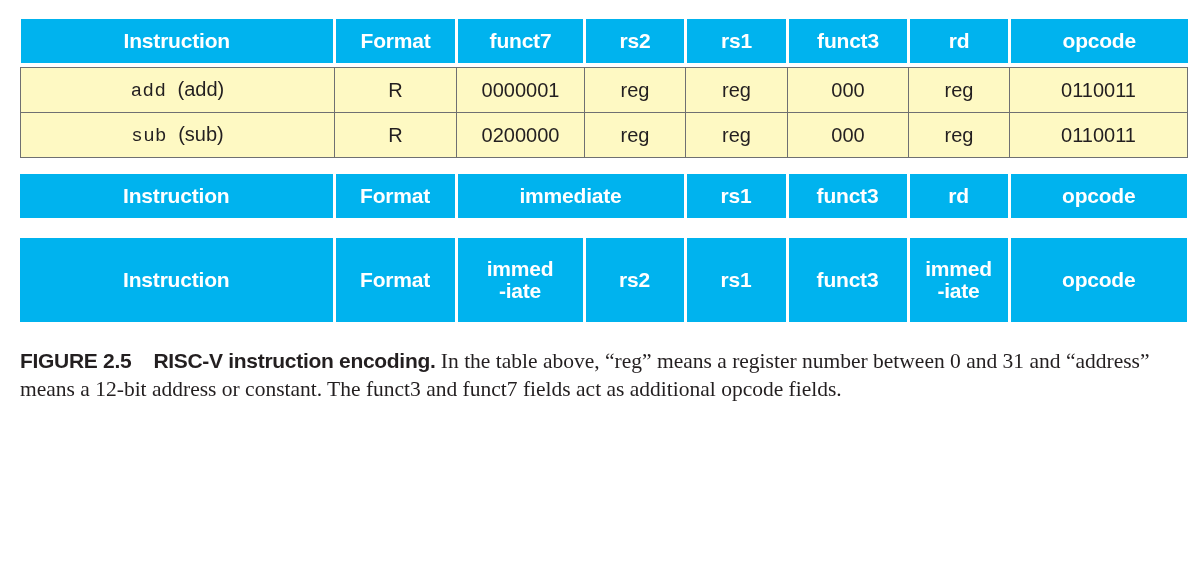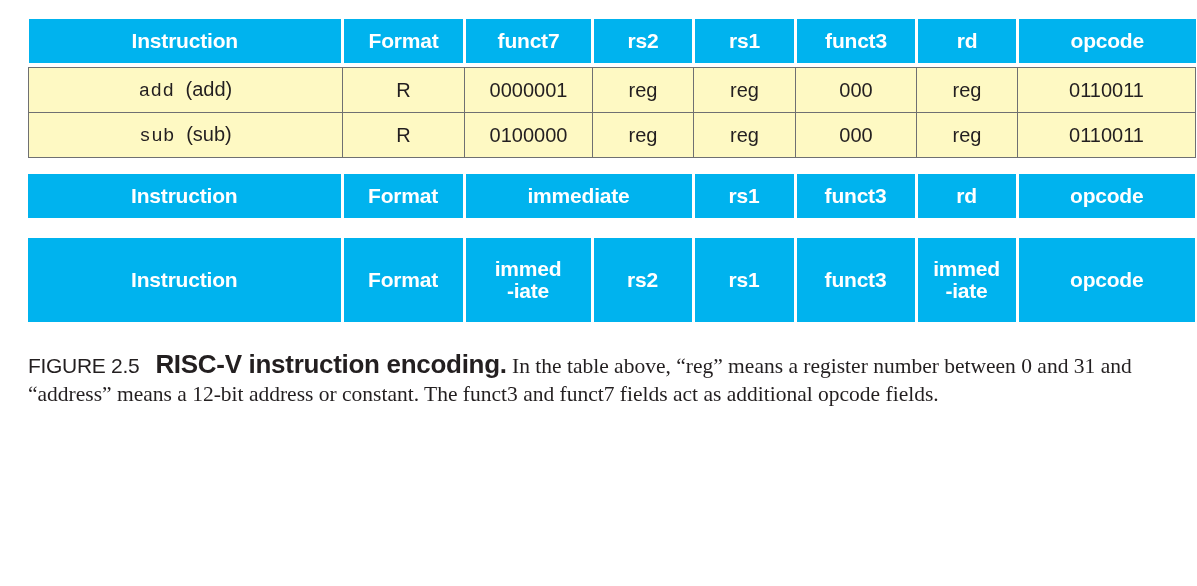--- a/index.html
+++ b/index.html
@@ -11,21 +11,21 @@
     width: 1197px;
     height: 586px;
     font-family: "Liberation Sans", sans-serif;
     overflow: hidden;
   }
   .figure {
     position: relative;
     width: 1197px;
     height: 586px;
     box-sizing: border-box;
-    padding: 19px 0 0 12px;
+    padding: 19px 0 0 4px;
   }
 
   
   .enc-table {
     border-collapse: collapse;
     table-layout: fixed;
     width: 1167px;
     margin: 0 0 0 16px;
   }
   .enc-table.t2 { margin-top: 16px; }
@@ -95,30 +95,30 @@
     margin: 22px 16px 0 16px;
     width: 1167px;
     color: #231f20;
     font-family: "Liberation Serif", serif;
     font-size: 21.5px;
     line-height: 1.28;
     text-align: left;
   }
   .caption .fignum {
     font-family: "Liberation Sans", sans-serif;
-    font-weight: normal;
+    font-weight: bold;
     font-size: 21px;
     letter-spacing: -0.3px;
   }
   .caption .figtitle {
     font-family: "Liberation Sans", sans-serif;
     font-weight: bold;
-    font-size: 26px;
+    font-size: 21px;
     letter-spacing: -0.3px;
-    margin-left: 16px;
+    margin-left: 22px;
   }
   .caption .body {
     font-family: "Liberation Serif", serif;
   }
 </style>
 </head>
 <body>
 
 <div class="figure">
 
@@ -153,21 +153,21 @@
         <td class="cell">0000001</td>
         <td class="cell">reg</td>
         <td class="cell">reg</td>
         <td class="cell">000</td>
         <td class="cell">reg</td>
         <td class="cell">0110011</td>
       </tr>
       <tr>
         <td class="cell instr"><span class="mono">sub</span><span class="paren">&nbsp;&nbsp;</span><span class="paren">(sub)</span></td>
         <td class="cell">R</td>
-        <td class="cell">0100000</td>
+        <td class="cell">0200000</td>
         <td class="cell">reg</td>
         <td class="cell">reg</td>
         <td class="cell">000</td>
         <td class="cell">reg</td>
         <td class="cell">0110011</td>
       </tr>
     </tbody>
   </table>
 
   <table class="enc-table t2">

